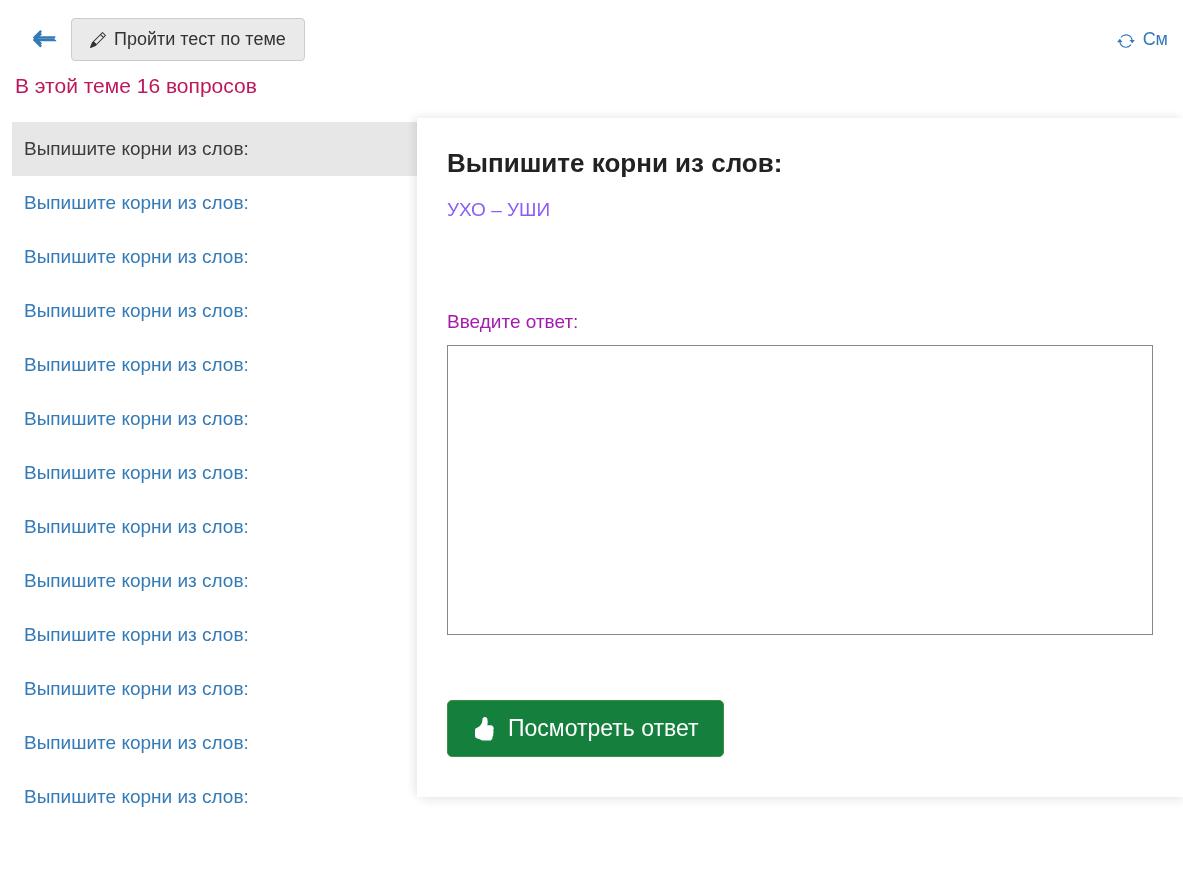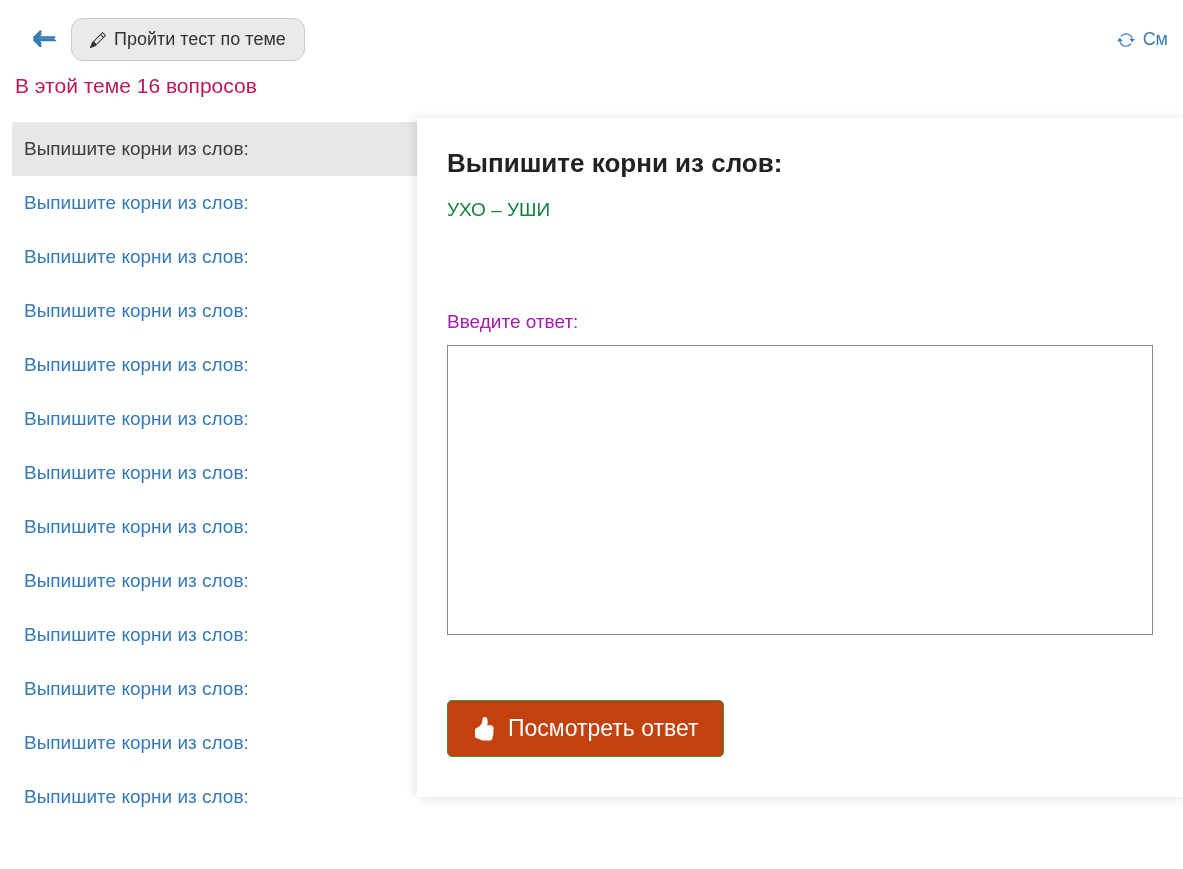--- a/index.html
+++ b/index.html
@@ -28,31 +28,31 @@
     margin-right: 10px;
     cursor: pointer;
     display: inline-flex;
   }
   .take-test-btn {
     background: #eaeaea;
     border: 1px solid #ccc;
     color: #333;
     padding: 10px 18px;
     font-size: 18px;
-    border-radius: 12px;
+    border-radius: 4px;
     cursor: pointer;
     display: inline-flex;
     align-items: center;
     gap: 8px;
   }
   .topright-link {
     margin-left: auto;
     color: #337ab7;
     display: inline-flex;
-    align-items: center;
+    align-items: flex-end;
     gap: 8px;
     cursor: pointer;
     font-size: 18px;
   }
   .subheader {
     padding: 8px 15px 20px 15px;
     font-size: 21px;
     color: #be185d;
   }
   .content-wrap {
@@ -83,40 +83,40 @@
     min-width: 0;
   }
   .question-title {
     font-size: 26px;
     font-weight: 700;
     margin: 0 0 20px 0;
     color: #222;
   }
   .question-body {
     font-size: 19px;
-    color: #15803d;
+    color: #8b5cf6;
     margin-bottom: 90px;
   }
   .answer-label {
     font-size: 19px;
     color: #a21caf;
     margin-bottom: 12px;
   }
   .answer-textarea {
     width: 100%;
     height: 290px;
     border: 1px solid #888;
     font-size: 16px;
     padding: 6px;
     resize: none;
     font-family: inherit;
   }
   .view-answer-btn {
     margin-top: 60px;
-    background: #c2410c;
+    background: #15803d;
     border: 1px solid #3e8f3e;
     color: #fff;
     font-size: 23px;
     padding: 14px 24px;
     border-radius: 5px;
     cursor: pointer;
     display: inline-flex;
     align-items: center;
     gap: 12px;
   }

